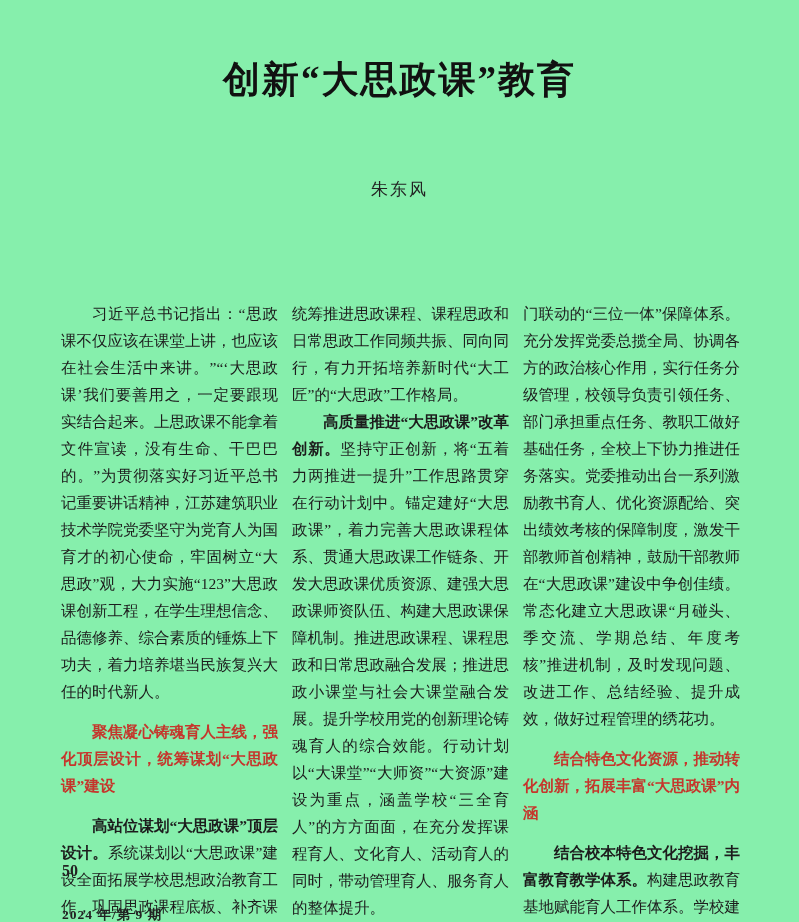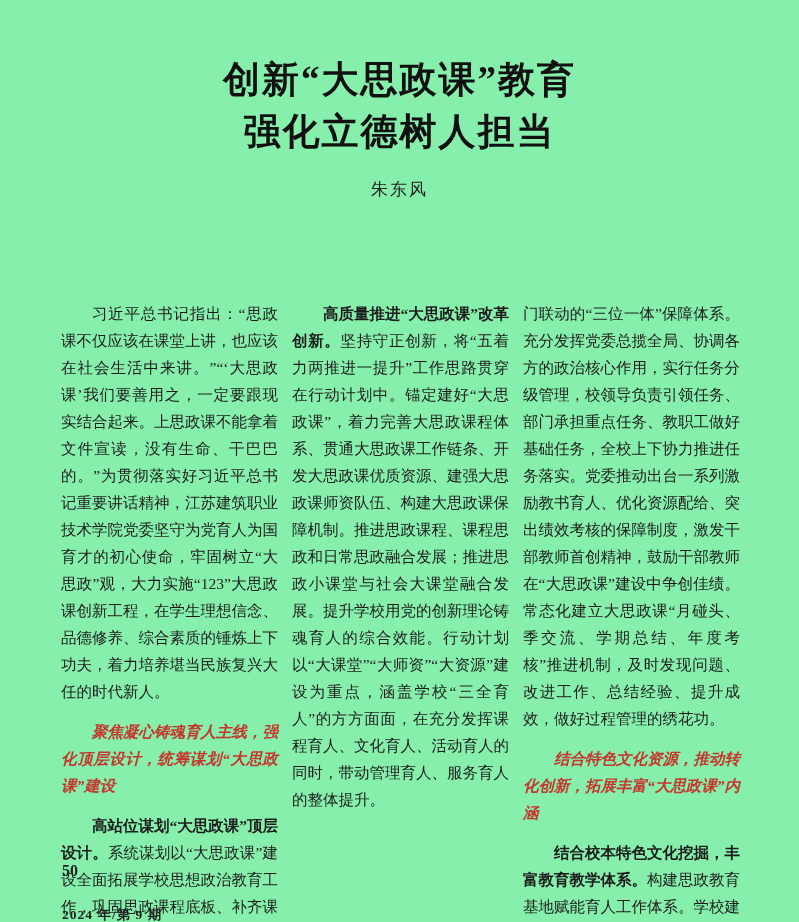--- a/index.html
+++ b/index.html
@@ -57,21 +57,20 @@
     font-size: 15.5px;
     line-height: 27px;
     text-align: justify;
     text-justify: inter-ideograph;
   }
   .block.indent { text-indent: 2em; }
   .block.heading {
     color: var(--heading-red, #c5362c);
     font-weight: bold;
     margin: 13px 0;
-    font-style: italic;
   }
   .seg-lead { font-weight: bold; }
   .seg-heading { font-weight: bold; }
   .footer {
     position: absolute;
     left: 62px;
     top: 862px;
     display: flex;
     align-items: baseline;
     gap: 26px;
@@ -89,32 +88,32 @@
     letter-spacing: 1px;
   }
 </style>
 </head>
 <body>
 
 <div class="page">
 
   <div class="title-block">
     <div class="title-line">创新“大思政课”教育</div>
-    <div class="title-line">强化立德树人担当</div>
   </div>
 
   <div class="author">朱东风</div>
 
   <div class="columns">
       <div class="column">
         <p class="block para indent"><span class="seg-normal">习近平总书记指出：“思政课不仅应该在课堂上讲，也应该在社会生活中来讲。”“‘大思政课’我们要善用之，一定要跟现实结合起来。上思政课不能拿着文件宣读，没有生命、干巴巴的。”为贯彻落实好习近平总书记重要讲话精神，江苏建筑职业技术学院党委坚守为党育人为国育才的初心使命，牢固树立“大思政”观，大力实施“123”大思政课创新工程，在学生理想信念、品德修养、综合素质的锤炼上下功夫，着力培养堪当民族复兴大任的时代新人。</span></p>
         <p class="block heading indent"><span class="seg-heading">聚焦凝心铸魂育人主线，强化顶层设计，统筹谋划“大思政课”建设</span></p>
         <p class="block para indent"><span class="seg-lead">高站位谋划“大思政课”顶层设计。</span><span class="seg-normal">系统谋划以“大思政课”建设全面拓展学校思想政治教育工作，巩固思政课程底板、补齐课程思政短板、增强思政工作长板。围绕用党的创新理论铸魂育人这条主线，学校规划 100 项建设任务</span></p>
       </div>
       <div class="column">
+        <p class="block para"><span class="seg-normal">统筹推进思政课程、课程思政和日常思政工作同频共振、同向同行，有力开拓培养新时代“大工匠”的“大思政”工作格局。</span></p>
         <p class="block para indent"><span class="seg-lead">高质量推进“大思政课”改革创新。</span><span class="seg-normal">坚持守正创新，将“五着力两推进一提升”工作思路贯穿在行动计划中。锚定建好“大思政课”，着力完善大思政课程体系、贯通大思政课工作链条、开发大思政课优质资源、建强大思政课师资队伍、构建大思政课保障机制。推进思政课程、课程思政和日常思政融合发展；推进思政小课堂与社会大课堂融合发展。提升学校用党的创新理论铸魂育人的综合效能。行动计划以“大课堂”“大师资”“大资源”建设为重点，涵盖学校“三全育人”的方方面面，在充分发挥课程育人、文化育人、活动育人的同时，带动管理育人、服务育人的整体提升。</span></p>
         <p class="block para indent"></p>
       </div>
       <div class="column">
         <p class="block para"><span class="seg-normal">门联动的“三位一体”保障体系。充分发挥党委总揽全局、协调各方的政治核心作用，实行任务分级管理，校领导负责引领任务、部门承担重点任务、教职工做好基础任务，全校上下协力推进任务落实。党委推动出台一系列激励教书育人、优化资源配给、突出绩效考核的保障制度，激发干部教师首创精神，鼓励干部教师在“大思政课”建设中争创佳绩。常态化建立大思政课“月碰头、季交流、学期总结、年度考核”推进机制，及时发现问题、改进工作、总结经验、提升成效，做好过程管理的绣花功。</span></p>
         <p class="block heading indent"><span class="seg-heading">结合特色文化资源，推动转化创新，拓展丰富“大思政课”内涵</span></p>
         <p class="block para indent"><span class="seg-lead">结合校本特色文化挖掘，丰富教育教学体系。</span><span class="seg-normal">构建思政教育基地赋能育人工作体系。学校建成融合人文之光、修身之道、中国脊梁、走向复兴四大主题的校内</span></p>
       </div>
     </div>
 

